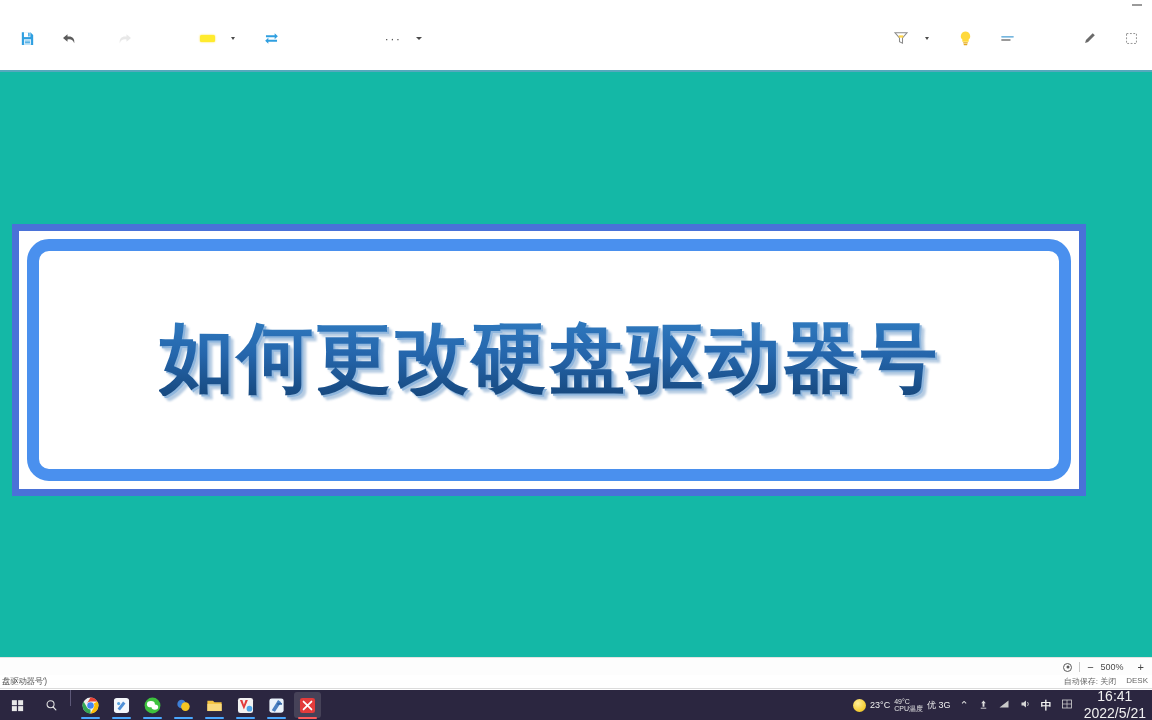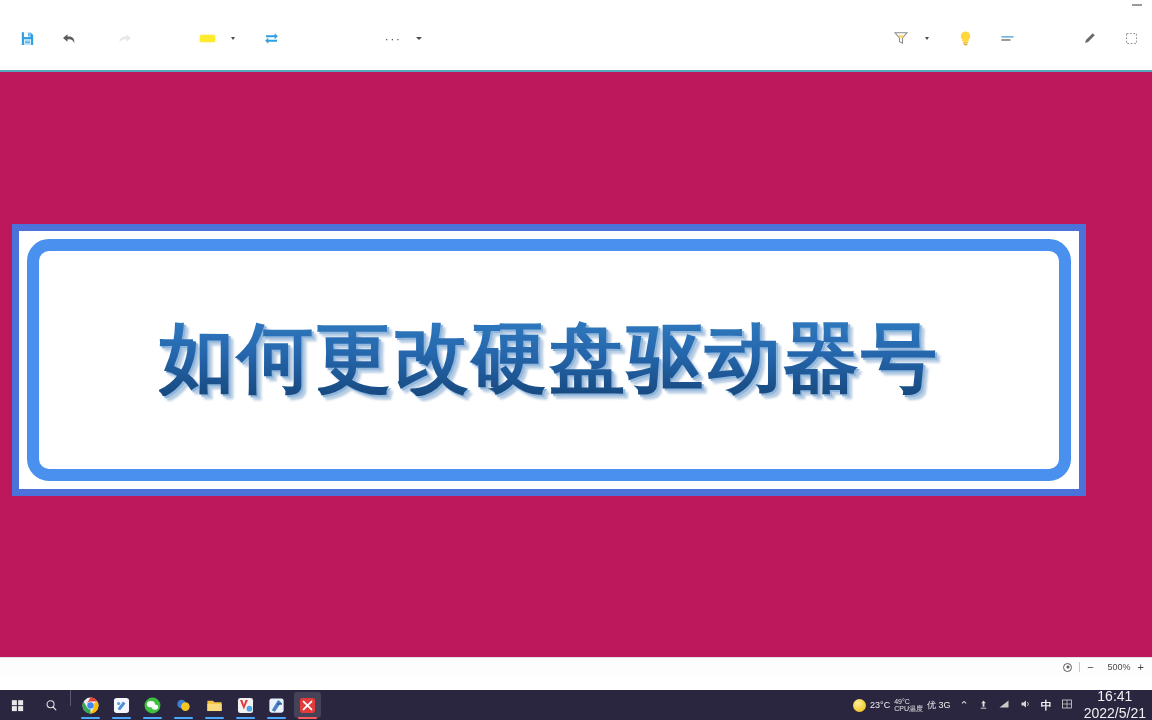--- a/index.html
+++ b/index.html
@@ -94,21 +94,21 @@
   .toolbar-rule {
     position: absolute; left: 0; top: 70px;
     width: 1152px; height: 1.6px;
     background: #56a8bd;
   }
 
   
   .canvas {
     position: absolute; left: 0; top: 72px;
     width: 1152px; height: 585px;
-    background: #be185d;
+    background: #14b8a6;
   }
 
   .title-outer {
     position: absolute;
     left: 12px; top: 152px;
     width: 1074px; height: 272px;
     border: 7px solid #4a72d8;
     background: #ffffff;
     padding: 8px;
   }
@@ -159,21 +159,21 @@
     border-radius: 50%;
     position: relative;
   }
   .fit-icon::after {
     content:""; position:absolute; left:50%; top:50%;
     width:3px;height:3px;background:#5a5a5a;border-radius:50%;
     transform:translate(-50%,-50%);
   }
   .zoom-sep { width:1px; height:10px; background:#c8c8c8; }
   .zoom-sym { font-size: 11px; color:#444; line-height:1; cursor:default; }
-  .zoom-val { min-width: 30px; text-align:right; }
+  .zoom-val { min-width: 30px; text-align:left; }
 
   
   .docrow {
     position: absolute; left: 0; top: 675px;
     width: 1152px; height: 14px;
     background: #ffffff;
     border-bottom: 1px solid #dcdcdc;
   }
   .doc-name {
     position: absolute; left: 2px; top: 1px;
@@ -373,20 +373,31 @@
   <div class="statusbar">
     <div class="zoom-group">
       <span class="fit-icon"></span>
       <span class="zoom-sep"></span>
       <span class="zoom-sym">−</span>
       <span class="zoom-val">500%</span>
       <span class="zoom-sym">+</span>
     </div>
   </div>
 
+  <div class="docrow">
+    <span class="doc-name">盘驱动器号')</span>
+    <span class="doc-right">
+      <span class="squeeze">
+        <span>自动保存:</span>
+        &nbsp;
+        <span>关闭</span>
+      </span>
+      <span>DESK</span>
+    </span>
+  </div>
 
   <div class="taskbar">
 
     <div class="tk-start">
       <svg width="15" height="15" viewBox="0 0 24 24">
         <rect x="3" y="3.5" width="8" height="8" fill="#e8e8e8"></rect>
         <rect x="13" y="3.5" width="8" height="8" fill="#e8e8e8"></rect>
         <rect x="3" y="13" width="8" height="8" fill="#e8e8e8"></rect>
         <rect x="13" y="13" width="8" height="8" fill="#e8e8e8"></rect>
       </svg>

